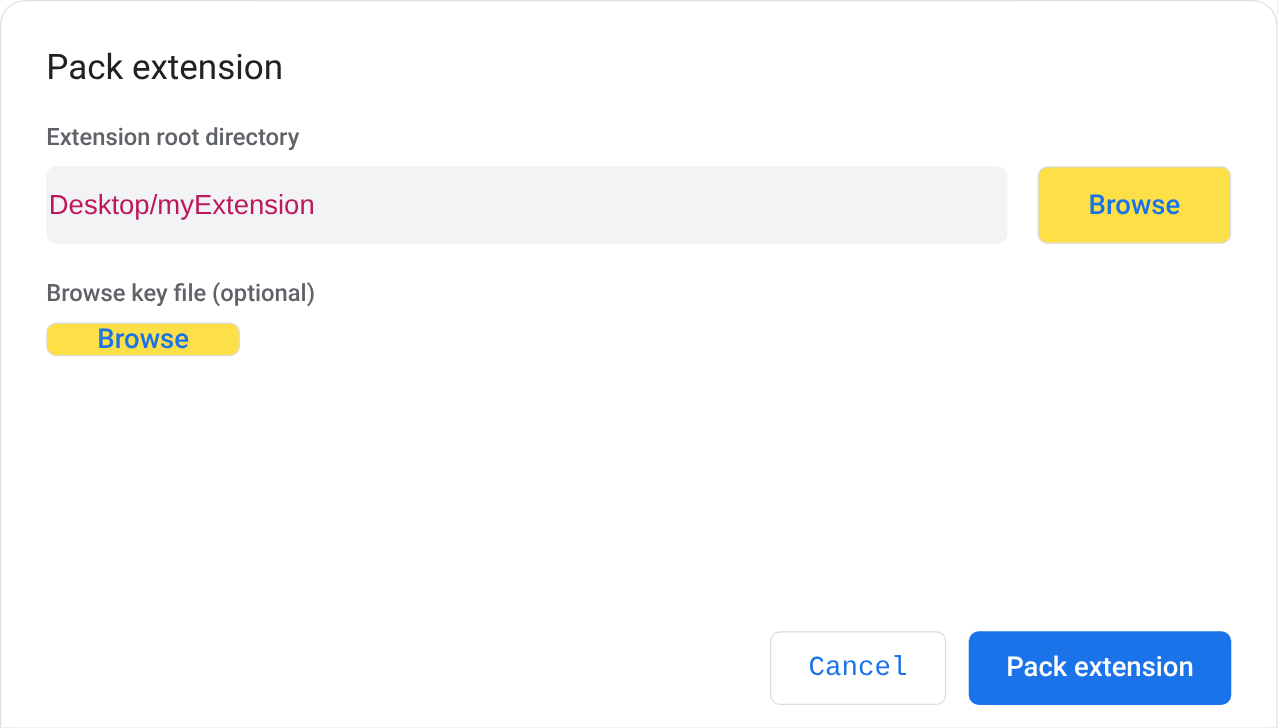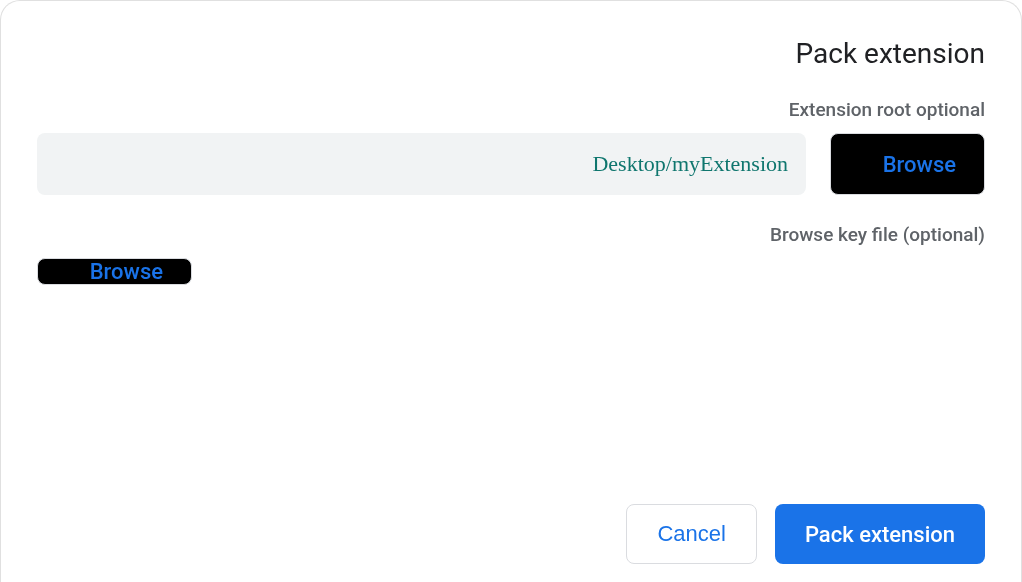--- a/index.html
+++ b/index.html
@@ -1,19 +1,18 @@
 <!DOCTYPE html>
 <html><head>
   <meta charset="utf-8">
   <style>
     * {
       box-sizing: border-box;
       margin: 0;
       padding: 0;
-      text-align: right;
     }
     body {
       font-family: -apple-system, BlinkMacSystemFont, "Segoe UI", Roboto, "Helvetica Neue", Arial, sans-serif;
       background: #fff;
       width: 1022px;
       height: 582px;
       position: relative;
       overflow: hidden;
     }
     .dialog {
@@ -48,28 +47,28 @@
       display: flex;
       gap: 24px;
       align-items: stretch;
       margin-bottom: 28px;
     }
     .text-input {
       flex: 1;
       background: #f1f3f4;
       border: none;
       border-radius: 8px;
-      padding: 18px 18px;
+      padding: 18px 2px;
       font-size: 22px;
-      color: #0f766e;
-      font-family: Liberation Serif, serif;
+      color: #be185d;
+      font-family: Liberation Sans, sans-serif;
       outline: none;
     }
     .browse-btn {
-      background: #000000;
+      background: #fde047;
       border: 1px solid #dadce0;
       border-radius: 8px;
       padding: 0 28px;
       font-size: 22px;
       font-weight: 500;
       color: #1a73e8;
       cursor: pointer;
       font-family: inherit;
       min-width: 155px;
     }
@@ -82,41 +81,41 @@
     }
     .cancel-btn {
       background: #fff;
       border: 1px solid #dadce0;
       border-radius: 8px;
       padding: 16px 30px;
       font-size: 22px;
       font-weight: 500;
       color: #1a73e8;
       cursor: pointer;
-      font-family: Liberation Sans, sans-serif;
+      font-family: Liberation Mono, monospace;
     }
     .primary-btn {
       background: #1a73e8;
       border: none;
       border-radius: 8px;
       padding: 16px 30px;
       font-size: 22px;
       font-weight: 500;
       color: #fff;
       cursor: pointer;
       font-family: inherit;
     }
   </style>
 </head>
 <body>
 
 <div class="dialog">
   <h1 class="title">Pack extension</h1>
 
-  <div class="field-label">Extension root optional</div>
+  <div class="field-label">Extension root directory</div>
   <div class="field-row">
     <input type="text" class="text-input" value="Desktop/myExtension" style="">
     <button class="browse-btn">Browse</button>
   </div>
 
   <div class="field-label">Browse key file (optional)</div>
   <div class="field-row">
     <button class="browse-btn">Browse</button>
   </div>
 

